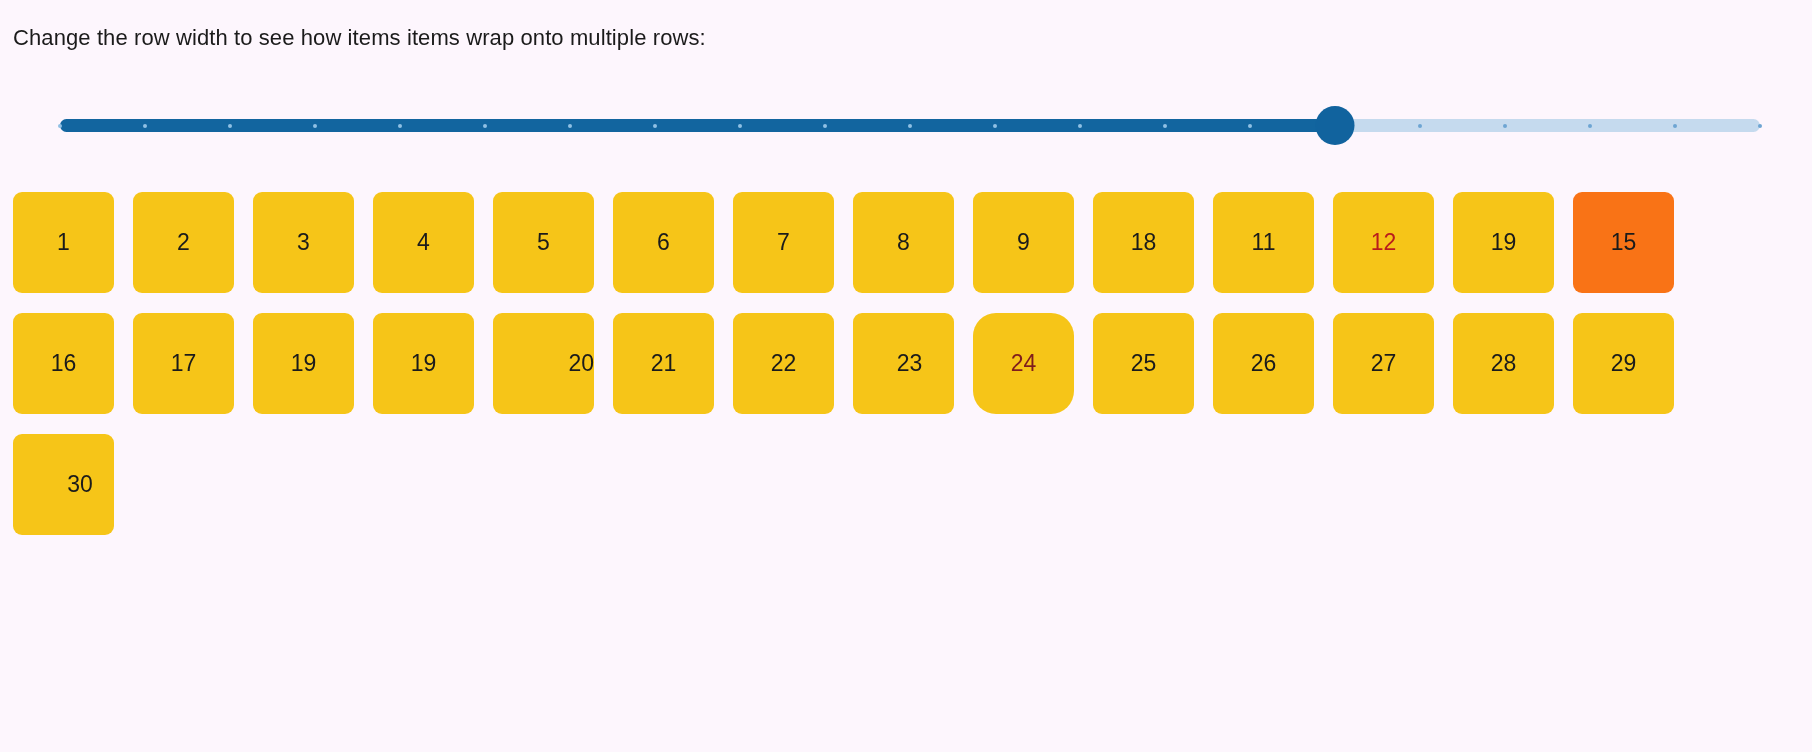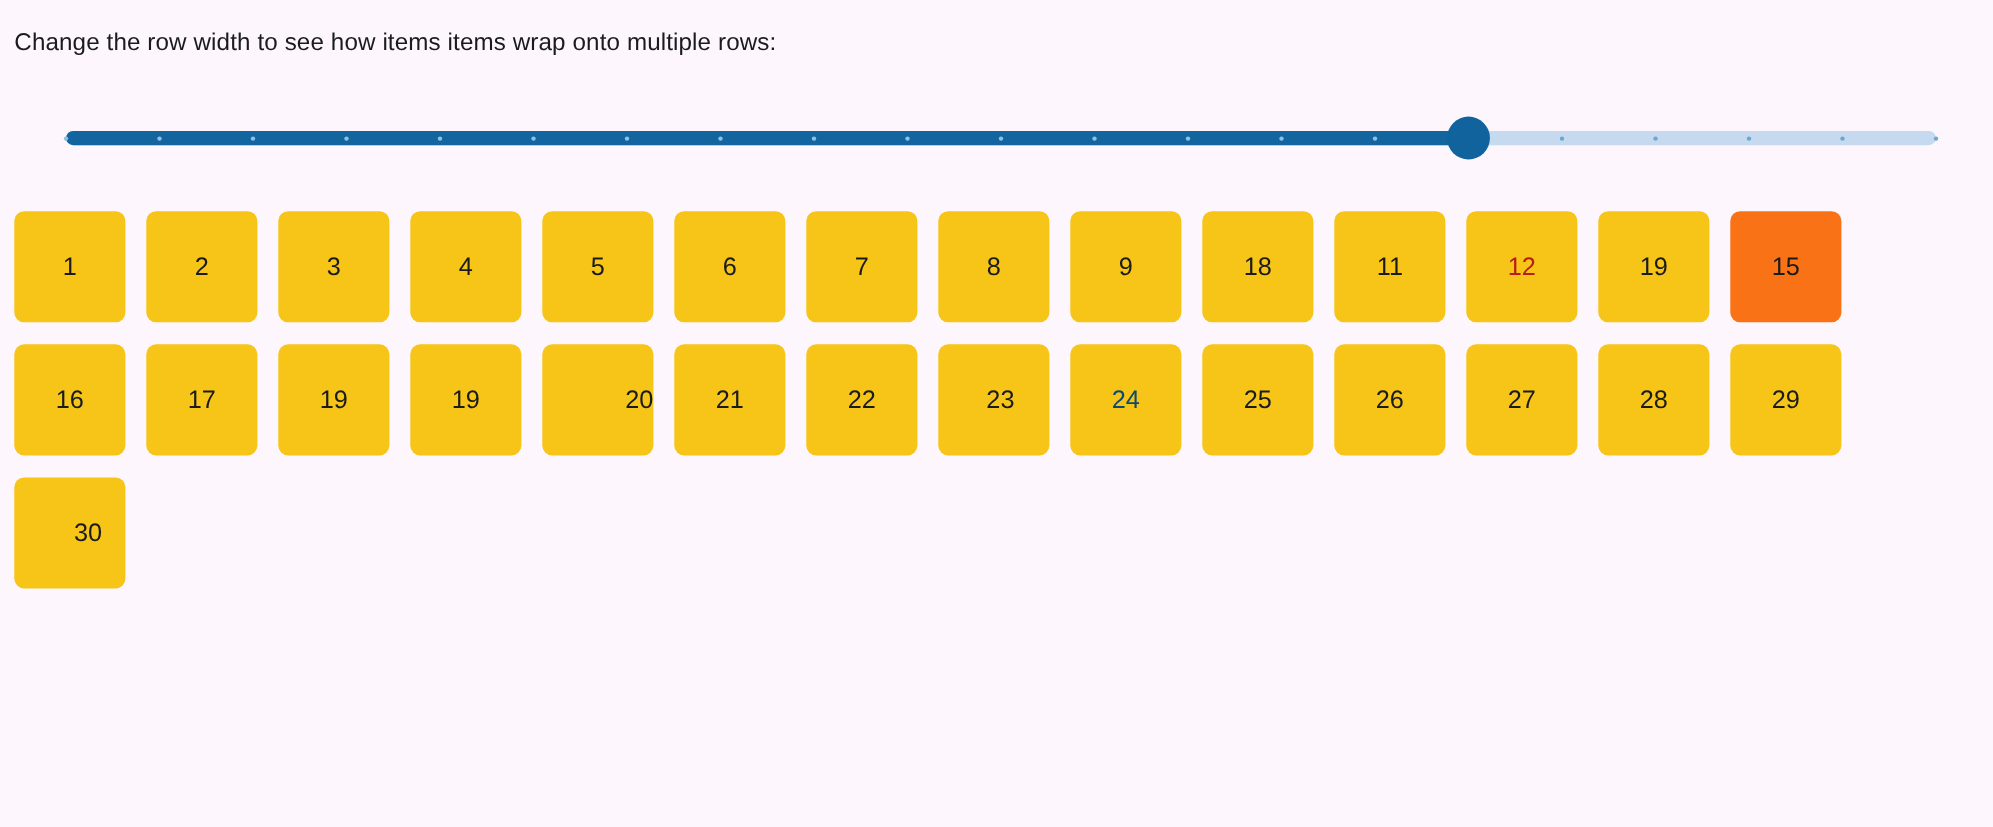--- a/index.html
+++ b/index.html
@@ -218,21 +218,21 @@
       </div>
       <div class="item-box" style="background: rgb(246, 197, 24); color: rgb(27, 27, 27);">
         <span>21</span>
       </div>
       <div class="item-box" style="background: rgb(246, 197, 24); color: rgb(27, 27, 27);">
         <span>22</span>
       </div>
       <div class="item-box" style="background: rgb(246, 197, 24); color: rgb(27, 27, 27); padding-left: 12px;">
         <span>23</span>
       </div>
-      <div class="item-box" style="background: rgb(246, 197, 24); color: #0c4a6e;">
+      <div class="item-box" style="background: rgb(246, 197, 24); color: #7f1d1d; border-radius: 23px;">
         <span>24</span>
       </div>
       <div class="item-box" style="background: rgb(246, 197, 24); color: rgb(27, 27, 27);">
         <span>25</span>
       </div>
       <div class="item-box" style="background: rgb(246, 197, 24); color: rgb(27, 27, 27);">
         <span>26</span>
       </div>
       <div class="item-box" style="background: rgb(246, 197, 24); color: rgb(27, 27, 27);">
         <span>27</span>

